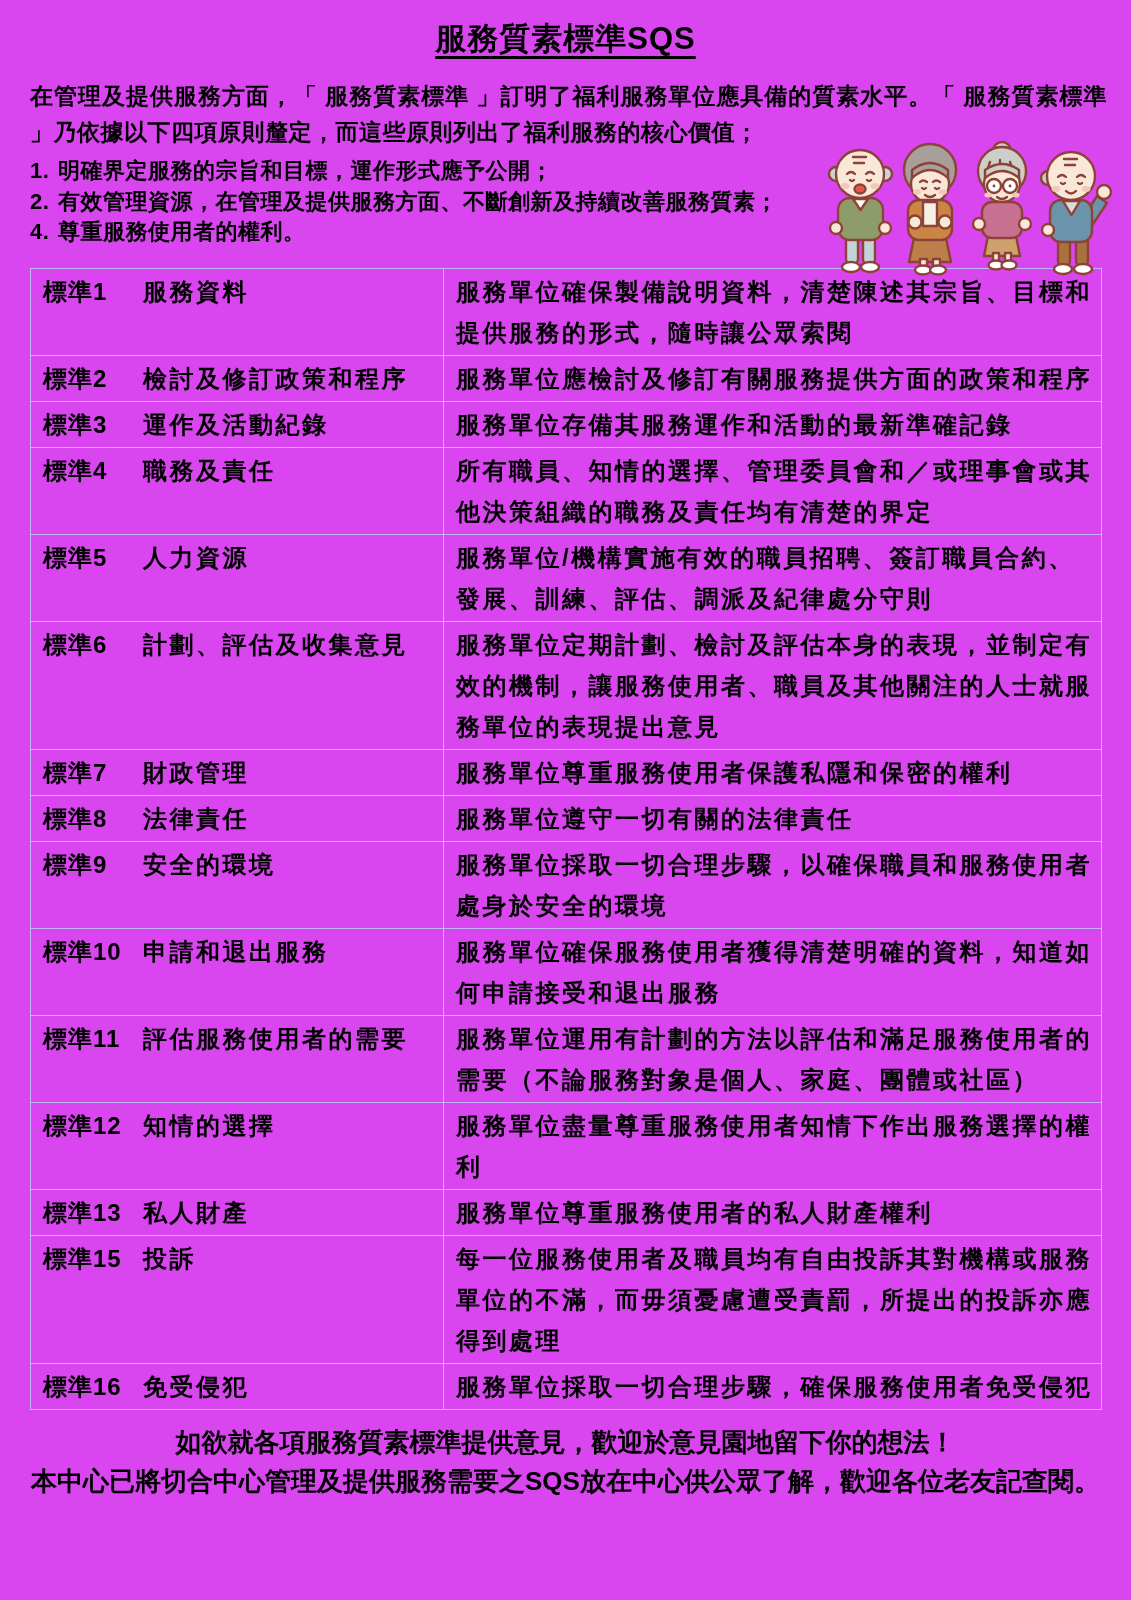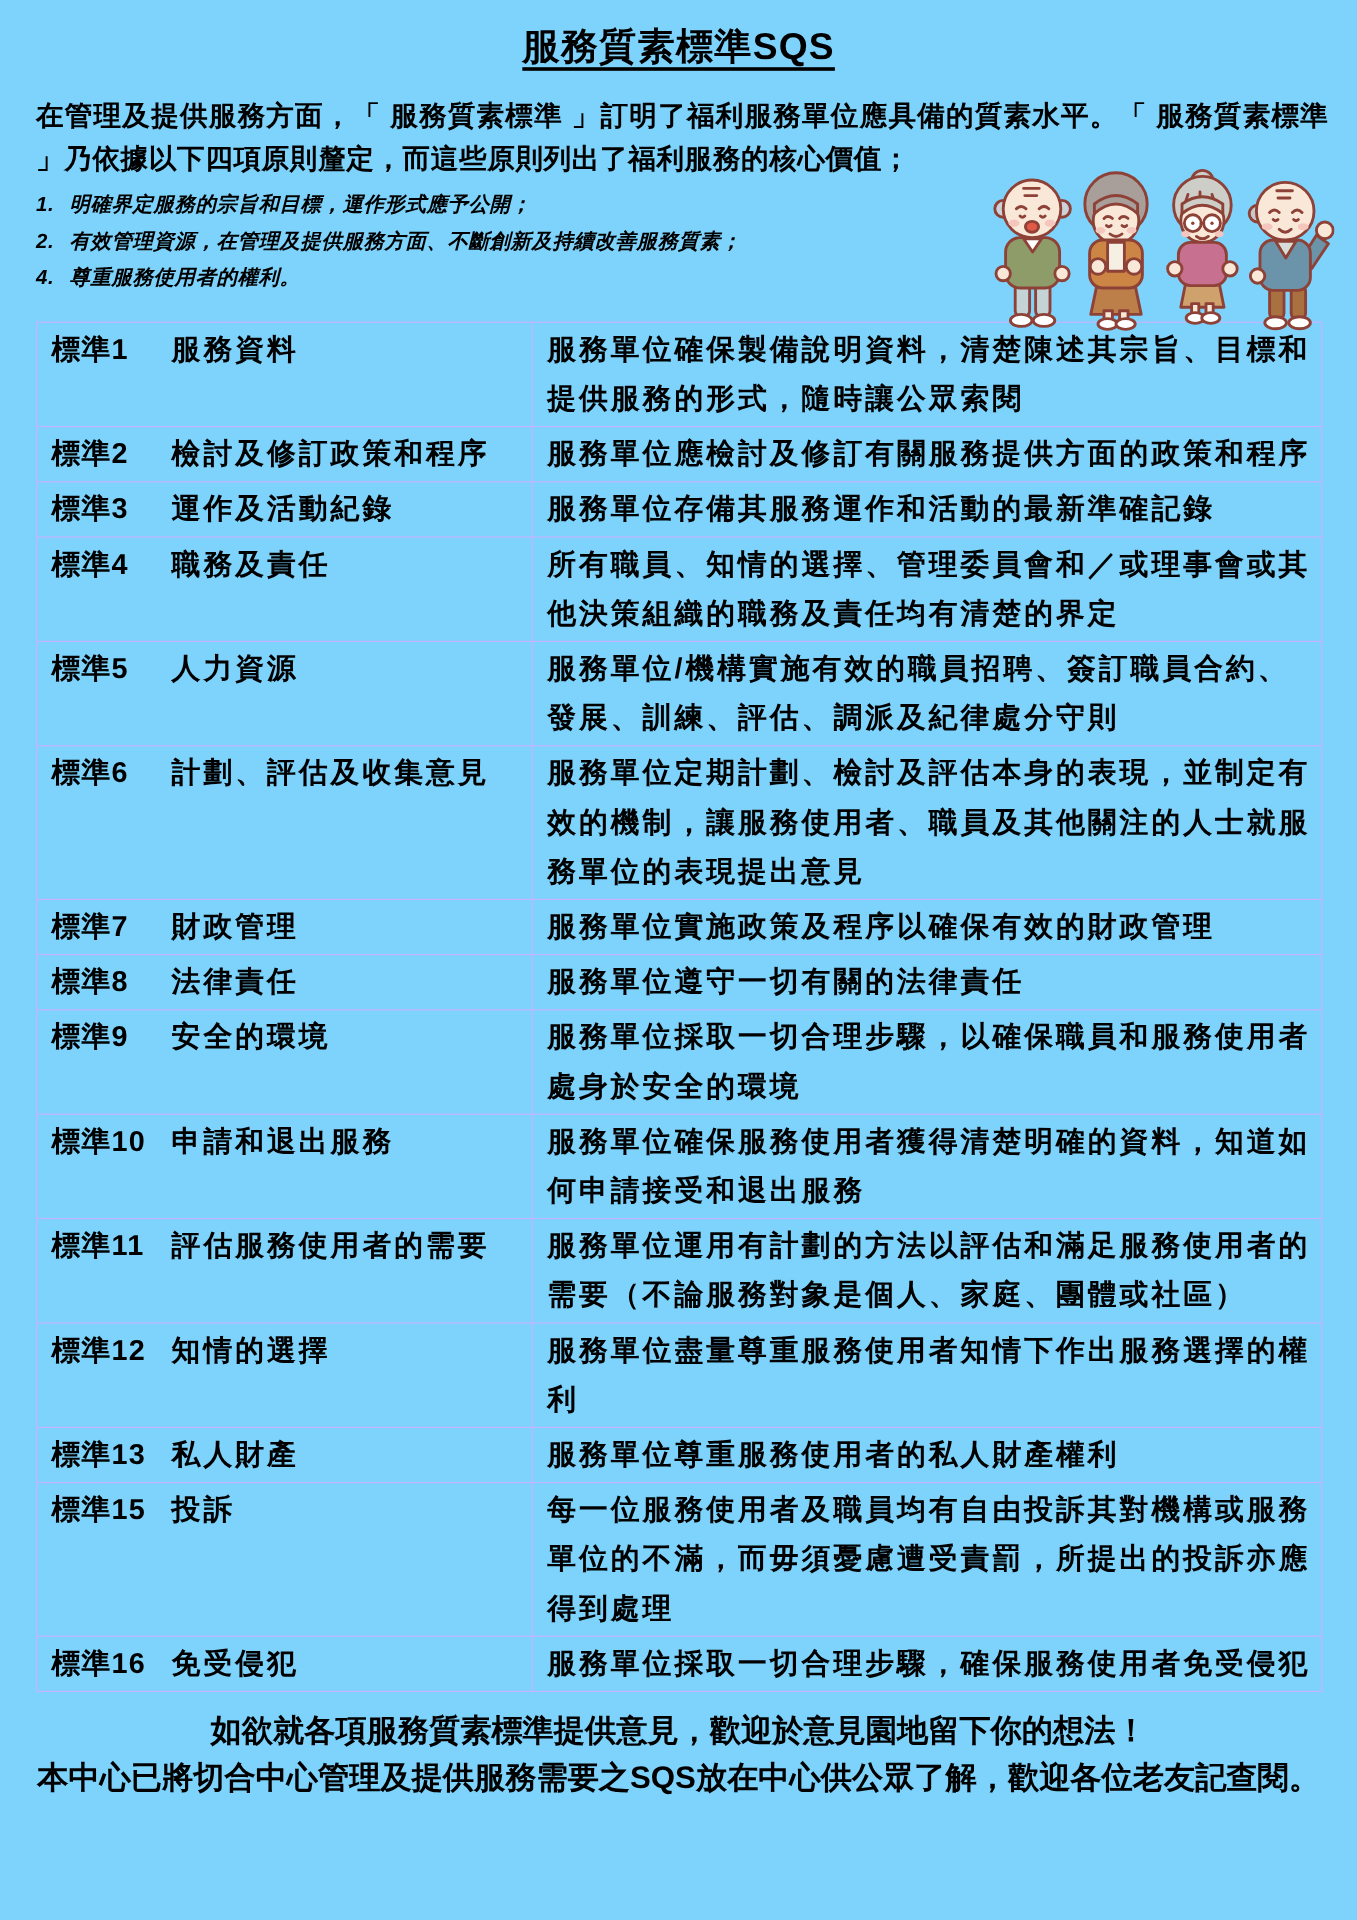--- a/index.html
+++ b/index.html
@@ -1,19 +1,19 @@
 <!DOCTYPE html>
 <html><head>
 <meta charset="utf-8">
 <style>
   html,body{margin:0;padding:0;background:#ffffff;}
   .page{
     position:relative;
     width:1131px;height:1600px;
-    background:#7dd3fc;
+    background:#d946ef;
     color:#000;
     font-family:"Liberation Sans",sans-serif;
     font-weight:bold;
     overflow:hidden;
   }
   .title{
     margin:0;
     padding-top:18px;
     text-align:center;
     font-size:31px;
@@ -27,24 +27,23 @@
   .intro{
     margin:18px 24px 0 30px;
     font-size:23px;
     line-height:36px;
     letter-spacing:0.5px;
     text-align:justify;
   }
   .principles{
     margin:6px 0 0 30px;
     width:800px;
-    font-size:17px;
+    font-size:22px;
     line-height:30.5px;
     letter-spacing:0.5px;
-    font-style:italic;
   }
   .principle .num{display:inline-block;min-width:28px;}
   .illustration{
     position:absolute;
     left:820px;top:140px;
     width:292px;height:136px;
   }
   table.sqs{
     border-collapse:collapse;
     margin:20px 0 0 30px;
@@ -200,21 +199,21 @@
         <tr>
       <td class="c1">
         <span class="std-id">標準6</span><span>計劃、評估及收集意見</span>
       </td>
       <td class="c2">服務單位定期計劃、檢討及評估本身的表現，並制定有效的機制，讓服務使用者、職員及其他關注的人士就服務單位的表現提出意見</td>
     </tr>
         <tr>
       <td class="c1">
         <span class="std-id">標準7</span><span>財政管理</span>
       </td>
-      <td class="c2">服務單位實施政策及程序以確保有效的財政管理</td>
+      <td class="c2">服務單位尊重服務使用者保護私隱和保密的權利</td>
     </tr>
         <tr>
       <td class="c1">
         <span class="std-id">標準8</span><span>法律責任</span>
       </td>
       <td class="c2">服務單位遵守一切有關的法律責任</td>
     </tr>
         <tr>
       <td class="c1">
         <span class="std-id">標準9</span><span>安全的環境</span>

